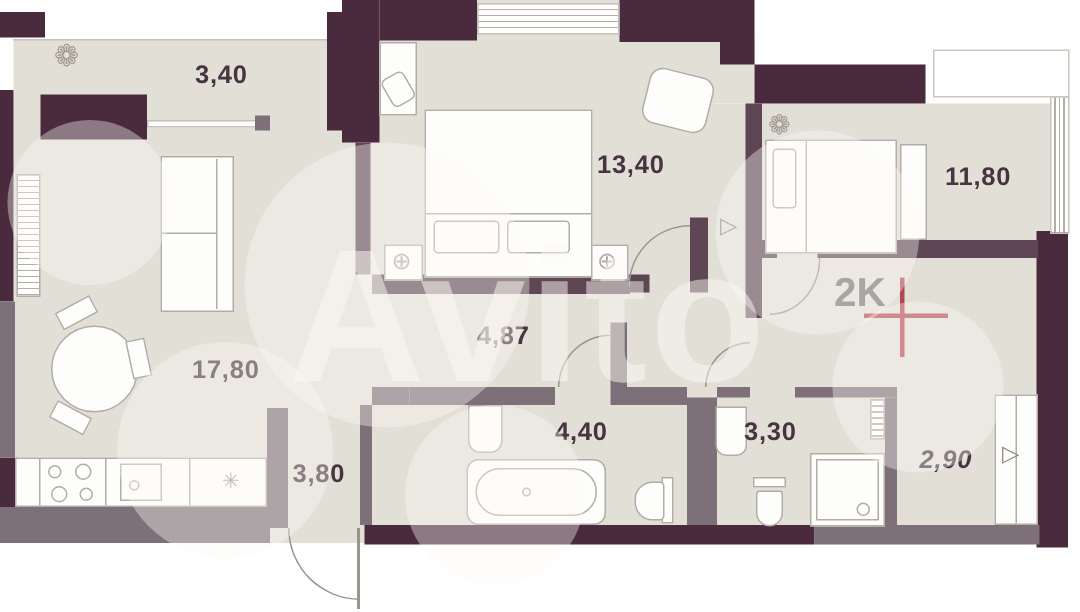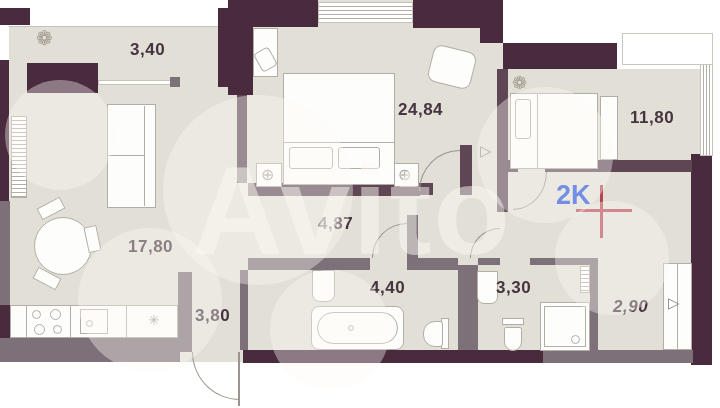--- a/index.html
+++ b/index.html
@@ -15,21 +15,21 @@
   .glyph{position:absolute;color:#a19a91;line-height:1;}
   .arc{position:absolute;box-sizing:border-box;border:0 solid #9a948c;}
   .arc.tl{border-left-width:1px;border-top-width:1px;border-top-left-radius:100% 100%;}
   .arc.br{border-right-width:1px;border-bottom-width:1px;border-bottom-right-radius:100% 100%;}
   .arc.bl{border-left-width:1px;border-bottom-width:1px;border-bottom-left-radius:100% 100%;}
   .rl{position:absolute;font-size:17px;font-weight:bold;color:#463440;letter-spacing:.5px;}
   .window{position:absolute;background:#fff;border:1px solid #c6c2ba;box-sizing:border-box;}
   .stripes-h{background:repeating-linear-gradient(180deg,#fff 0 3px,#b2ada5 3px 4px);}
   .stripes-v{background:repeating-linear-gradient(90deg,#fff 0 2px,#b2ada5 2px 3px);}
   .circle{border-radius:50%;}
-  .tag-type{position:absolute;font-size:27px;font-weight:bold;color:#1d4ed8;}
+  .tag-type{position:absolute;font-size:27px;font-weight:bold;color:#737373;}
   .tag-num{position:absolute;font-size:24px;font-weight:bold;color:#c2525a;letter-spacing:.5px;}
   .tag-bar{position:absolute;background:#b5454f;}
   .wm{position:absolute;inset:0;pointer-events:none;z-index:50;}
   .wm-c{position:absolute;border-radius:50%;background:rgba(252,250,245,.38);}
   .wm-t{position:absolute;left:192px;top:138px;font-size:126px;font-weight:bold;
         color:rgba(251,249,244,.5);letter-spacing:2px;}
 </style>
 </head>
 <body>
 
@@ -144,21 +144,21 @@
 
   <div class="arc tl" style="left:419px;top:150px;width:41px;height:41px;"></div>
   <div class="arc tl" style="left:372px;top:223px;width:35px;height:35px;"></div>
   <div class="arc br" style="left:513px;top:172px;width:34px;height:38px;"></div>
   <div class="arc tl" style="left:470px;top:228px;width:30px;height:30px;"></div>
   <div class="arc bl" style="left:192px;top:352px;width:48px;height:48px;"></div>
   <div class="line" style="left:238px;top:352px;width:2px;height:54px;background:#9a948c;"></div>
   <div class="glyph" style="left:480px;top:143px;font-size:15px;color:#8d8780;">▷</div>
 
   <div class="rl" style="left:130px;top:40px;">3,40</div>
-  <div class="rl" style="left:398px;top:100px;">24,84</div>
+  <div class="rl" style="left:398px;top:100px;">13,40</div>
   <div class="rl" style="left:630px;top:108px;">11,80</div>
   <div class="rl" style="left:128px;top:237px;text-align:center;">17,80</div>
   <div class="rl" style="left:318px;top:214px;">4,87</div>
   <div class="rl" style="left:195px;top:306px;">3,80</div>
   <div class="rl" style="left:370px;top:278px;">4,40</div>
   <div class="rl" style="left:496px;top:278px;text-align:right;">3,30</div>
   <div class="rl" style="left:613px;top:297px;font-style:italic;">2,90</div>
 
   <div class="tag-type" style="left:556px;top:180px;">2K</div>
   <div class="tag-bar" style="left:576px;top:209px;width:56px;height:3px;"></div>

